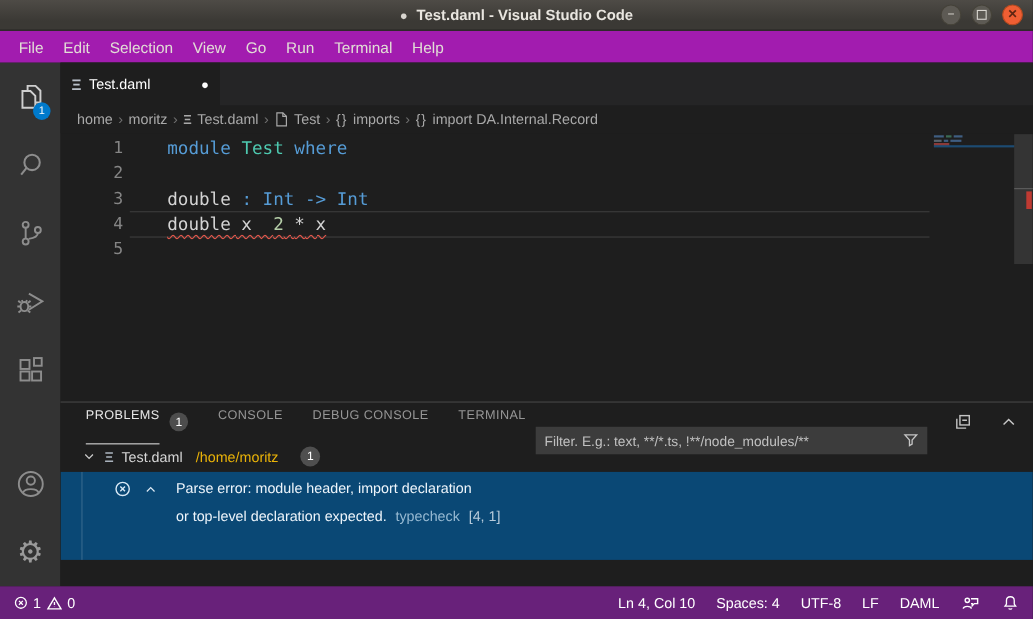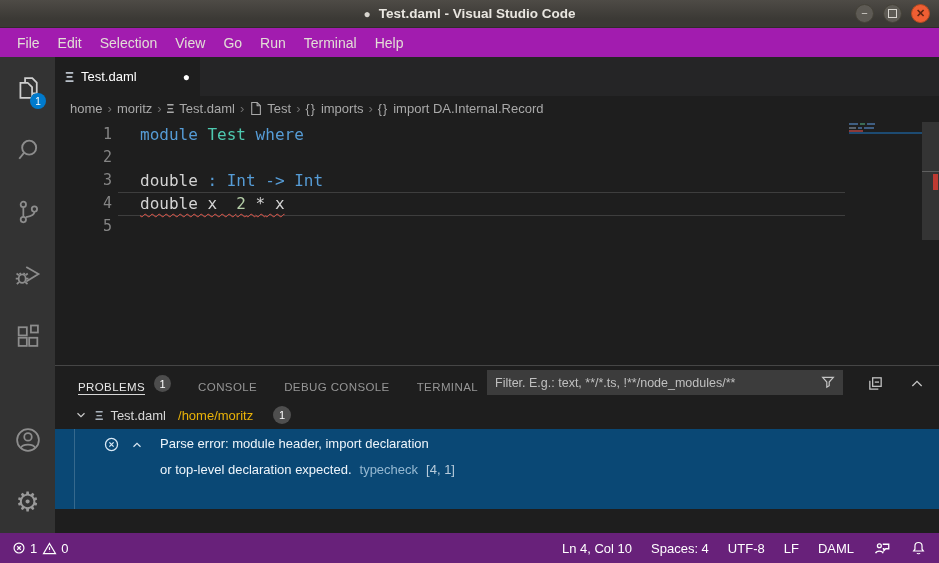--- a/index.html
+++ b/index.html
@@ -46,43 +46,43 @@
   .crumb{display:flex;align-items:flex-end;gap:5px;}
   .crumb-sep{color:#6f6f6f;padding:0 5px;font-size:13px;}
   .crumb .daml-glyph{color:#a9a9a9;font-size:12px;}
   .braces-glyph{color:#a9a9a9;font-size:12.5px;letter-spacing:1px;}
 
   
   .editor{flex:1;position:relative;font-family:"DejaVu Sans Mono",monospace;font-size:16px;overflow:hidden;}
   .code-lines{position:absolute;top:2px;left:0;right:0;}
   .code-line{height:23px;line-height:23px;display:flex;white-space:pre;}
   .line-num{width:57px;text-align:right;color:#858585;flex:none;font-size:15px;}
-  .line-content{margin-left:28px;text-align:right;}
+  .line-content{margin-left:40px;text-align:right;}
   .tk-kw{color:#569cd6;}
   .tk-type{color:#4ec9b0;}
   .tk-num{color:#b5cea8;}
   .tk-pl{color:#d4d4d4;}
   .squiggly{text-decoration:underline wavy #e4564a 1px;text-underline-offset:4px;text-decoration-skip-ink:none;}
   .current-line-border{position:absolute;left:63px;width:727px;top:71px;height:22px;border-top:1px solid #3e3e3e;border-bottom:1px solid #3e3e3e;}
 
   .minimap{position:absolute;top:0;right:17px;width:77px;height:100%;}
   .mm{position:absolute;height:2px;}
   .scrollbar{position:absolute;top:0;right:0;width:17px;height:100%;}
   .sb-slider{position:absolute;top:1px;left:0;right:0;height:118px;background:rgba(121,121,121,0.25);}
   .sb-line{position:absolute;top:50px;left:0;right:0;height:1px;background:#5f5f5f;}
   .sb-err{position:absolute;top:53px;right:1px;width:5px;height:16px;background:#bf3a32;}
 
   
   .panel{height:168px;border-top:1px solid #464646;box-sizing:border-box;display:flex;flex-direction:column;background:#1e1e1e;}
   .panel-header{height:35px;flex:none;display:flex;align-items:center;padding-left:23px;position:relative;}
   .panel-tab{display:flex;align-items:center;gap:9px;margin-right:27px;height:100%;}
-  .pt-label{font-size:11.5px;letter-spacing:0.4px;color:#969696;padding:9px 0 1px 0;border-bottom:1px solid transparent;}
+  .pt-label{font-size:11.5px;letter-spacing:0.4px;color:#969696;padding:9px 0 19px 0;border-bottom:1px solid transparent;}
   .panel-tab.active .pt-label{color:#e7e7e7;border-bottom:1px solid #d7d7d7;}
   .pt-badge{width:17px;height:17px;border-radius:50%;background:#4d4d4d;color:#fff;font-size:11px;display:flex;align-items:center;justify-content:center;}
-  .filter-wrap{position:absolute;left:432px;top:4px;width:356px;height:25px;background:#3c3c3c;box-sizing:border-box;}
+  .filter-wrap{position:absolute;left:432px;top:22px;width:356px;height:25px;background:#3c3c3c;box-sizing:border-box;}
   .filter-input{width:100%;height:100%;background:transparent;border:0;outline:none;color:#c6c6c6;font-size:12.5px;padding:0 30px 0 8px;box-sizing:border-box;font-family:"Liberation Sans",sans-serif;}
   .filter-input::placeholder{color:#c0c0c0;opacity:1;}
   .funnel{position:absolute;right:7px;top:4px;color:#c5c5c5;}
   .panel-actions{position:absolute;right:14px;top:0;height:100%;display:flex;align-items:center;gap:25px;color:#c5c5c5;}
 
   .panel-body{flex:1;position:relative;font-size:13px;overflow:hidden;}
   .file-row{height:28px;display:flex;align-items:center;padding-left:19px;color:#cccccc;gap:7px;}
   .file-row .daml-glyph{color:#a9b2bc;font-size:13px;}
   .file-name{color:#d7d7d7;}
   .file-path{color:#eab308;margin-left:5px;}

